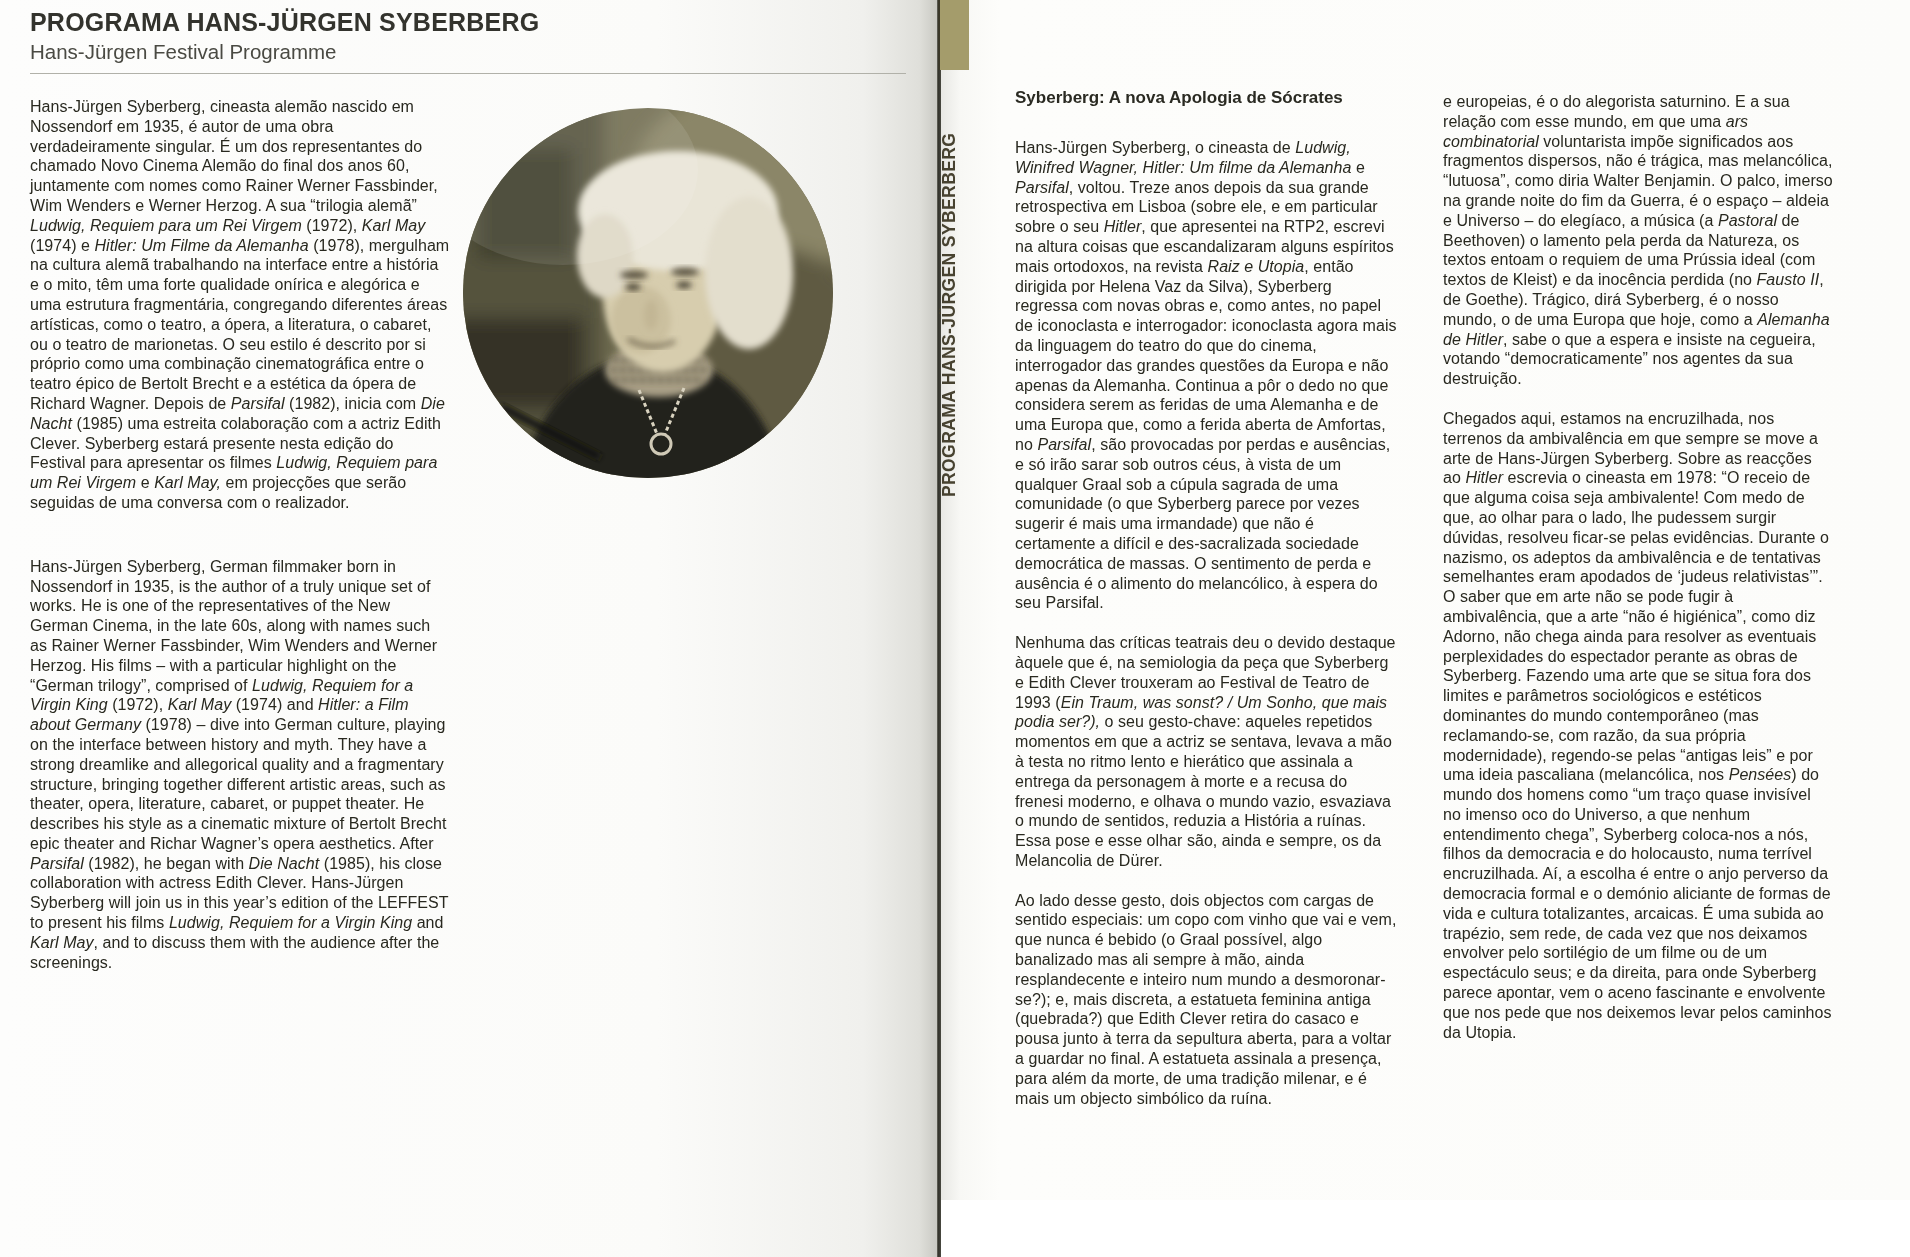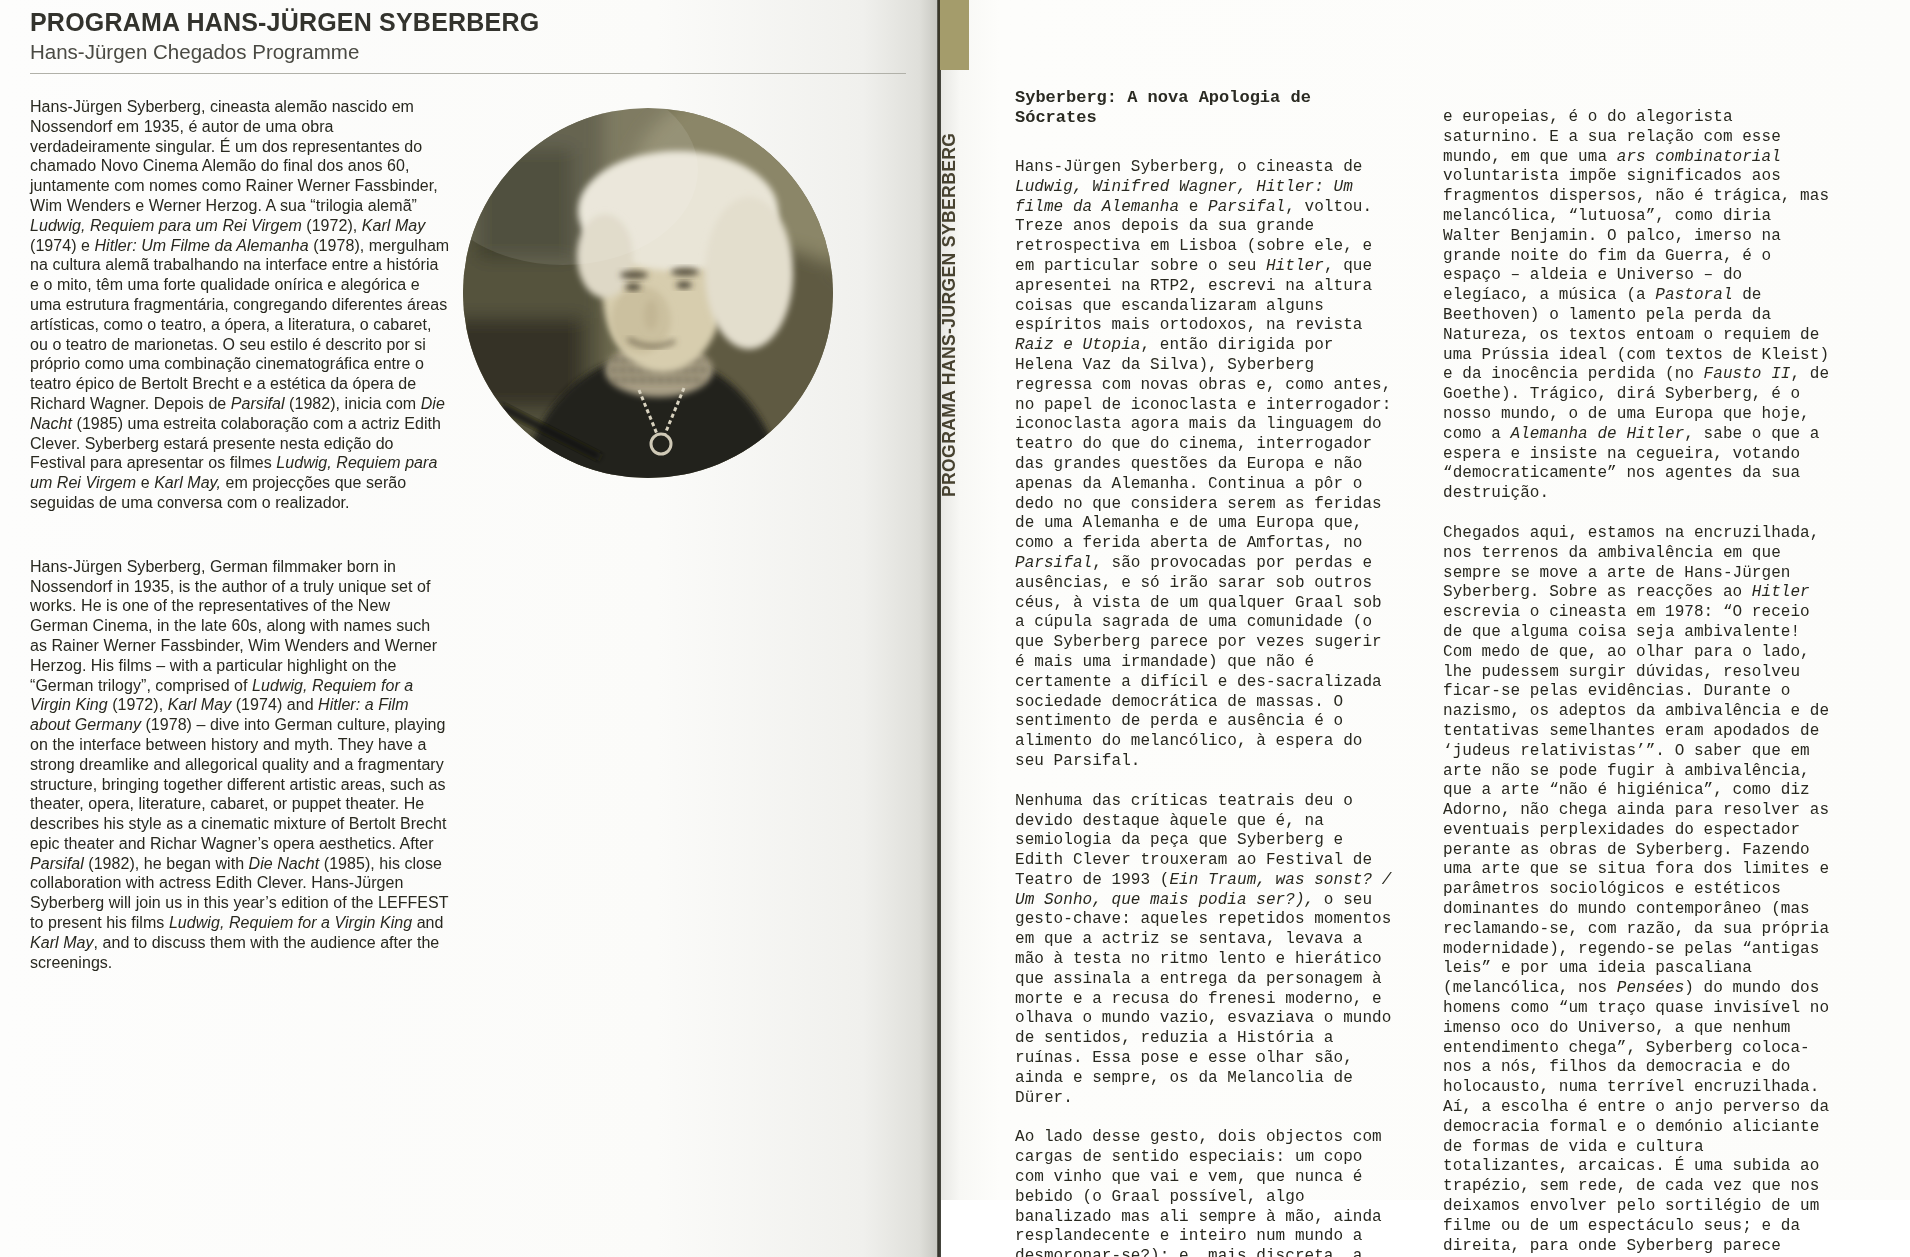--- a/index.html
+++ b/index.html
@@ -9,21 +9,20 @@
     background:#ffffff;
   }
   
   .page-left{
     position:absolute;left:0;top:0;width:938px;height:1257px;
     background:linear-gradient(to right,#fdfdfc 0%,#fbfbf9 70%,#f0f0ed 92%,#dfdfda 98%,#c8c8c2 100%);
   }
   .page-right{
     position:absolute;left:941px;top:0;width:969px;height:1200px;
     background:linear-gradient(to right,#e8e8e4 0%,#f8f8f5 2%,#fdfdfb 6%,#fcfcfa 100%);
-    font-family:Liberation Mono, monospace;
   }
   .fold{
     position:absolute;left:937px;top:0;width:4px;height:1257px;
     background:linear-gradient(to right,#6b6b62,#32322b 40%,#4a4a41);
   }
   
   .title{
     position:absolute;left:30px;top:8px;
     font-size:25px;font-weight:700;letter-spacing:.2px;color:#33332d;
   }
@@ -41,21 +40,21 @@
   }
   .left-col{position:absolute;left:30px;top:97px;width:420px;}
   .left-col p{margin:0 0 44px 0;}
   .it{font-style:italic;}
   
   .portrait{
     position:absolute;left:463px;top:108px;width:370px;height:370px;
   }
   
   .col1{position:absolute;left:74px;top:88px;width:382px;}
-  .col2{position:absolute;left:502px;top:108px;width:390px;}
+  .col2{position:absolute;left:502px;top:92px;width:390px;}
   .essay-heading{
     font-size:17px;font-weight:700;color:#2a2a22;margin:0 0 30px 0;line-height:20px;
   }
   .col1 p,.col2 p{margin:0 0 20px 0;}
   
   .side-tab{
     position:absolute;left:938px;top:0;width:31px;height:70px;
     border-left:2px solid #3b382a;
     box-sizing:border-box;
   }
@@ -64,21 +63,21 @@
     transform:rotate(-90deg);transform-origin:0 0;
     font-size:17.5px;font-weight:700;letter-spacing:.4px;
     white-space:nowrap;line-height:22px;
   }
 </style>
 </head>
 <body>
 
 <div class="page-left">
   <div class="title">PROGRAMA HANS-JÜRGEN SYBERBERG</div>
-  <div class="subtitle">Hans-Jürgen Chegados Programme</div>
+  <div class="subtitle">Hans-Jürgen Festival Programme</div>
   <div class="title-rule"></div>
 
   <div class="left-col">
     <p class="body-copy"><span>Hans-Jürgen Syberberg, cineasta alemão nascido em Nossendorf em 1935, é autor de uma obra verdadeiramente singular. É um dos representantes do chamado Novo Cinema Alemão do final dos anos 60, juntamente com nomes como Rainer Werner Fassbinder, Wim Wenders e Werner Herzog. A sua “trilogia alemã” </span><span class="it">Ludwig, Requiem para um Rei Virgem</span><span> (1972), </span><span class="it">Karl May</span><span> (1974) e </span><span class="it">Hitler: Um Filme da Alemanha</span><span> (1978), mergulham na cultura alemã trabalhando na interface entre a história e o mito, têm uma forte qualidade onírica e alegórica e uma estrutura fragmentária, congregando diferentes áreas artísticas, como o teatro, a ópera, a literatura, o cabaret, ou o teatro de marionetas. O seu estilo é descrito por si próprio como uma combinação cinematográfica entre o teatro épico de Bertolt Brecht e a estética da ópera de Richard Wagner. Depois de </span><span class="it">Parsifal</span><span> (1982), inicia com </span><span class="it">Die Nacht</span><span> (1985) uma estreita colaboração com a actriz Edith Clever. Syberberg estará presente nesta edição do Festival para apresentar os filmes </span><span class="it">Ludwig, Requiem para um Rei Virgem</span><span> e </span><span class="it">Karl May,</span><span> em projecções que serão seguidas de uma conversa com o realizador.</span></p>
     <p class="body-copy"><span>Hans-Jürgen Syberberg, German filmmaker born in Nossendorf in 1935, is the author of a truly unique set of works. He is one of the representatives of the New German Cinema, in the late 60s, along with names such as Rainer Werner Fassbinder, Wim Wenders and Werner Herzog.  His films – with a particular highlight on the “German trilogy”, comprised of </span><span class="it">Ludwig, Requiem for a Virgin King</span><span> (1972), </span><span class="it">Karl May</span><span> (1974) and </span><span class="it">Hitler: a Film about Germany</span><span> (1978) – dive into German culture, playing on the interface between history and myth. They have a strong dreamlike and allegorical quality and a fragmentary structure, bringing together different artistic areas, such as theater, opera, literature, cabaret, or puppet theater. He describes his style as a cinematic mixture of Bertolt Brecht epic theater and Richar Wagner’s opera aesthetics. After </span><span class="it">Parsifal</span><span> (1982), he began with </span><span class="it">Die Nacht</span><span> (1985), his close collaboration with actress Edith Clever.  Hans-Jürgen Syberberg will join us in this year’s edition of the LEFFEST to present his films </span><span class="it">Ludwig, Requiem for a Virgin King</span><span> and </span><span class="it">Karl May</span><span>, and to discuss them with the audience after the screenings.</span></p>
   </div>
 
   <svg class="portrait" viewBox="0 0 370 370" width="370" height="370">
     <defs>
       <clipPath id="pc">

